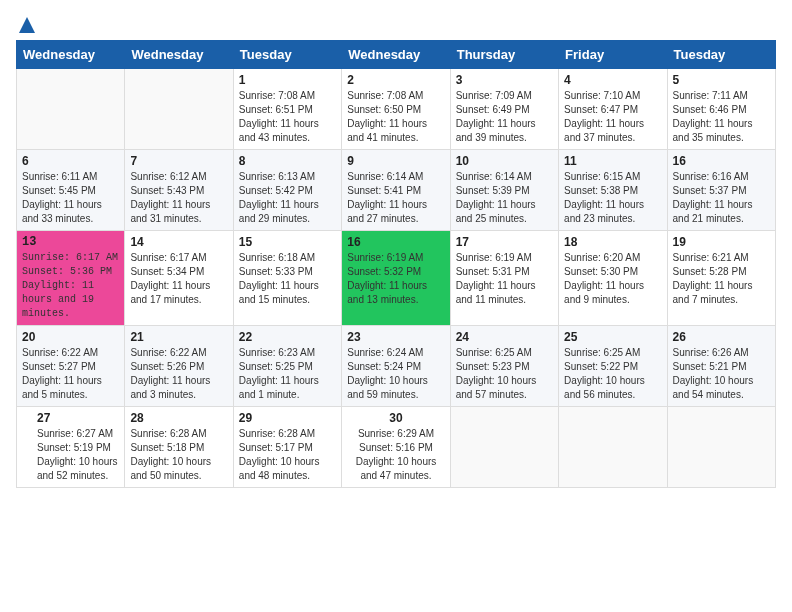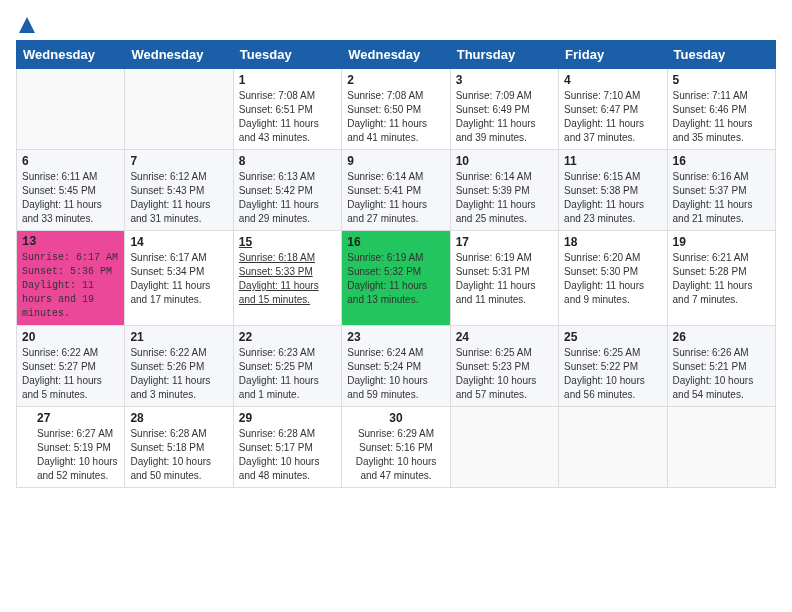--- a/index.html
+++ b/index.html
@@ -177,21 +177,21 @@
       </tr>
       <tr>
         <td style="background: #ec4899; font-family: Liberation Mono, monospace;">
           <div class="day-number">13</div>
           <div class="day-info">Sunrise: 6:17 AM<br>Sunset: 5:36 PM<br>Daylight: 11 hours and 19 minutes.</div>
         </td>
         <td style="background: rgb(255, 255, 255);">
           <div class="day-number">14</div>
           <div class="day-info">Sunrise: 6:17 AM<br>Sunset: 5:34 PM<br>Daylight: 11 hours and 17 minutes.</div>
         </td>
-        <td style="background: rgb(255, 255, 255); text-decoration: underline;">
+        <td style="background: rgb(255, 255, 255);">
           <div class="day-number">15</div>
           <div class="day-info">Sunrise: 6:18 AM<br>Sunset: 5:33 PM<br>Daylight: 11 hours and 15 minutes.</div>
         </td>
         <td style="background: #22c55e;">
           <div class="day-number">16</div>
           <div class="day-info">Sunrise: 6:19 AM<br>Sunset: 5:32 PM<br>Daylight: 11 hours and 13 minutes.</div>
         </td>
         <td style="background: rgb(255, 255, 255);">
           <div class="day-number">17</div>
           <div class="day-info">Sunrise: 6:19 AM<br>Sunset: 5:31 PM<br>Daylight: 11 hours and 11 minutes.</div>

